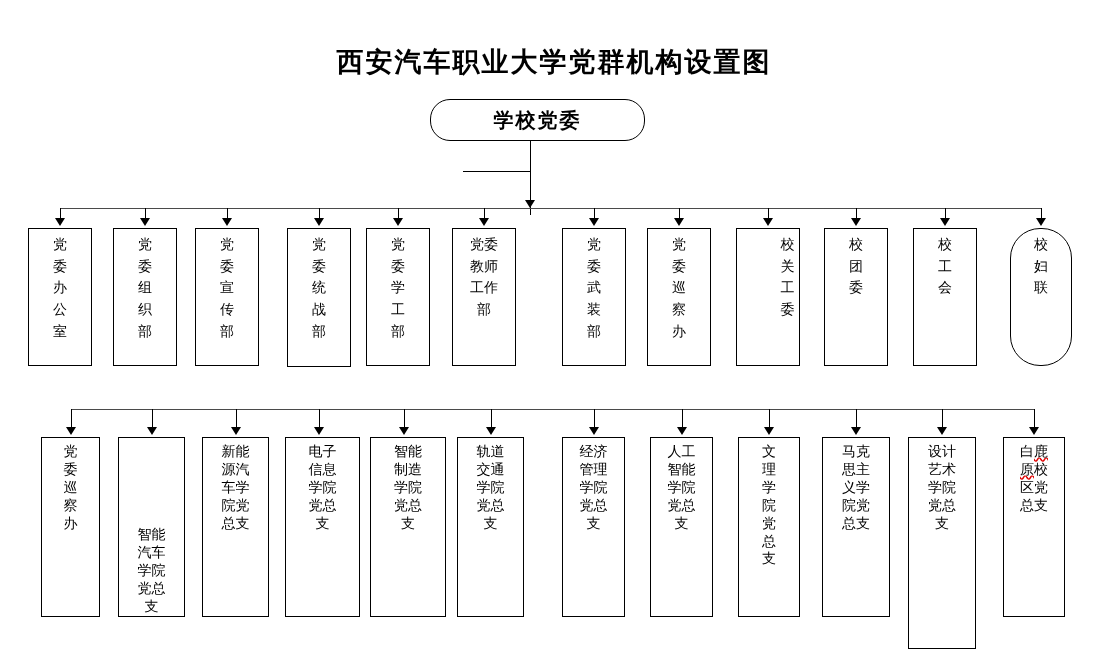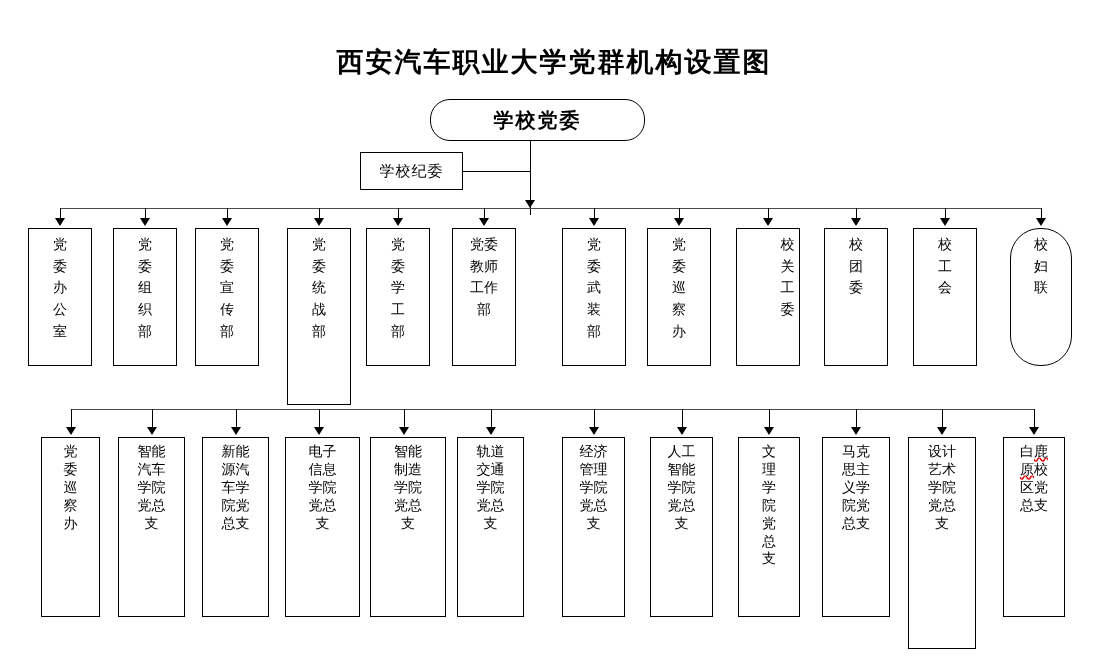--- a/index.html
+++ b/index.html
@@ -97,23 +97,20 @@
 <body>
 
 <div id="canvas">
 
   <div class="chart-title">西安汽车职业大学党群机构设置图</div>
 
   <div class="node node-root">
     <span>学校党委</span>
   </div>
 
-  <div class="node node-aside">
-    <span>学校纪委</span>
-  </div>
 
   <div class="ln ln-v ln-dark" style="left:530px;top:141px;height:74px;"></div>
 
   <div class="ln ln-h ln-dark" style="left:463px;top:171px;width:68px;"></div>
 
   <div class="arrow" style="left:525px;top:200px;"></div>
 
   <div id="row2">
       <div class="ln ln-h" style="left: 60px; top: 208px; width: 981px;"></div>
       <div class="ln ln-v ln-dark" style="left: 60px; top: 208px; height: 11px;"></div>
@@ -126,21 +123,21 @@
       <div class="node node-col row2 w1" style="left: 113px; top: 228px; width: 64px; height: 138px;">
         <span class="vtext">党委组织部</span>
       </div>
       <div class="ln ln-v ln-dark" style="left: 227px; top: 208px; height: 11px;"></div>
       <div class="arrow" style="left: 222px; top: 218px;"></div>
       <div class="node node-col row2 w1" style="left: 195px; top: 228px; width: 64px; height: 138px;">
         <span class="vtext">党委宣传部</span>
       </div>
       <div class="ln ln-v ln-dark" style="left: 319px; top: 208px; height: 11px;"></div>
       <div class="arrow" style="left: 314px; top: 218px;"></div>
-      <div class="node node-col row2 w1" style="left: 287px; top: 228px; width: 64px; height: 177px;">
+      <div class="node node-col row2 w1" style="left: 287px; top: 228px; width: 64px; height: 139px;">
         <span class="vtext">党委统战部</span>
       </div>
       <div class="ln ln-v ln-dark" style="left: 398px; top: 208px; height: 11px;"></div>
       <div class="arrow" style="left: 393px; top: 218px;"></div>
       <div class="node node-col row2 w1" style="left: 366px; top: 228px; width: 64px; height: 138px;">
         <span class="vtext">党委学工部</span>
       </div>
       <div class="ln ln-v ln-dark" style="left: 484px; top: 208px; height: 11px;"></div>
       <div class="arrow" style="left: 479px; top: 218px;"></div>
       <div class="node node-col row2 w2" style="left: 452px; top: 228px; width: 64px; height: 138px;">
@@ -179,21 +176,21 @@
     </div>
   <div id="row3">
       <div class="ln ln-h" style="left: 70.5px; top: 409px; width: 963.5px;"></div>
       <div class="ln ln-v ln-dark" style="left: 70.5px; top: 409px; height: 19px;"></div>
       <div class="arrow" style="left: 65.5px; top: 427px;"></div>
       <div class="node node-col row3 w1" style="left: 41px; top: 437px; width: 59px; height: 180px;">
         <span class="vtext">党委巡察办</span>
       </div>
       <div class="ln ln-v ln-dark" style="left: 151.5px; top: 409px; height: 19px;"></div>
       <div class="arrow" style="left: 146.5px; top: 427px;"></div>
-      <div class="node node-col row3 w2" style="left: 118px; top: 437px; width: 67px; height: 180px;">
+      <div class="node node-col row3 w2" style="left: 118px; top: 437px; width: 67px; height: 180px; align-items: flex-end;">
         <span class="vtext">智能汽车学院党总支</span>
       </div>
       <div class="ln ln-v ln-dark" style="left: 235.5px; top: 409px; height: 19px;"></div>
       <div class="arrow" style="left: 230.5px; top: 427px;"></div>
       <div class="node node-col row3 w2" style="left: 202px; top: 437px; width: 67px; height: 180px;">
         <span class="vtext">新能源汽车学院党总支</span>
       </div>
       <div class="ln ln-v ln-dark" style="left: 318.5px; top: 409px; height: 19px;"></div>
       <div class="arrow" style="left: 313.5px; top: 427px;"></div>
       <div class="node node-col row3 w2" style="left: 285px; top: 437px; width: 75px; height: 180px;">

